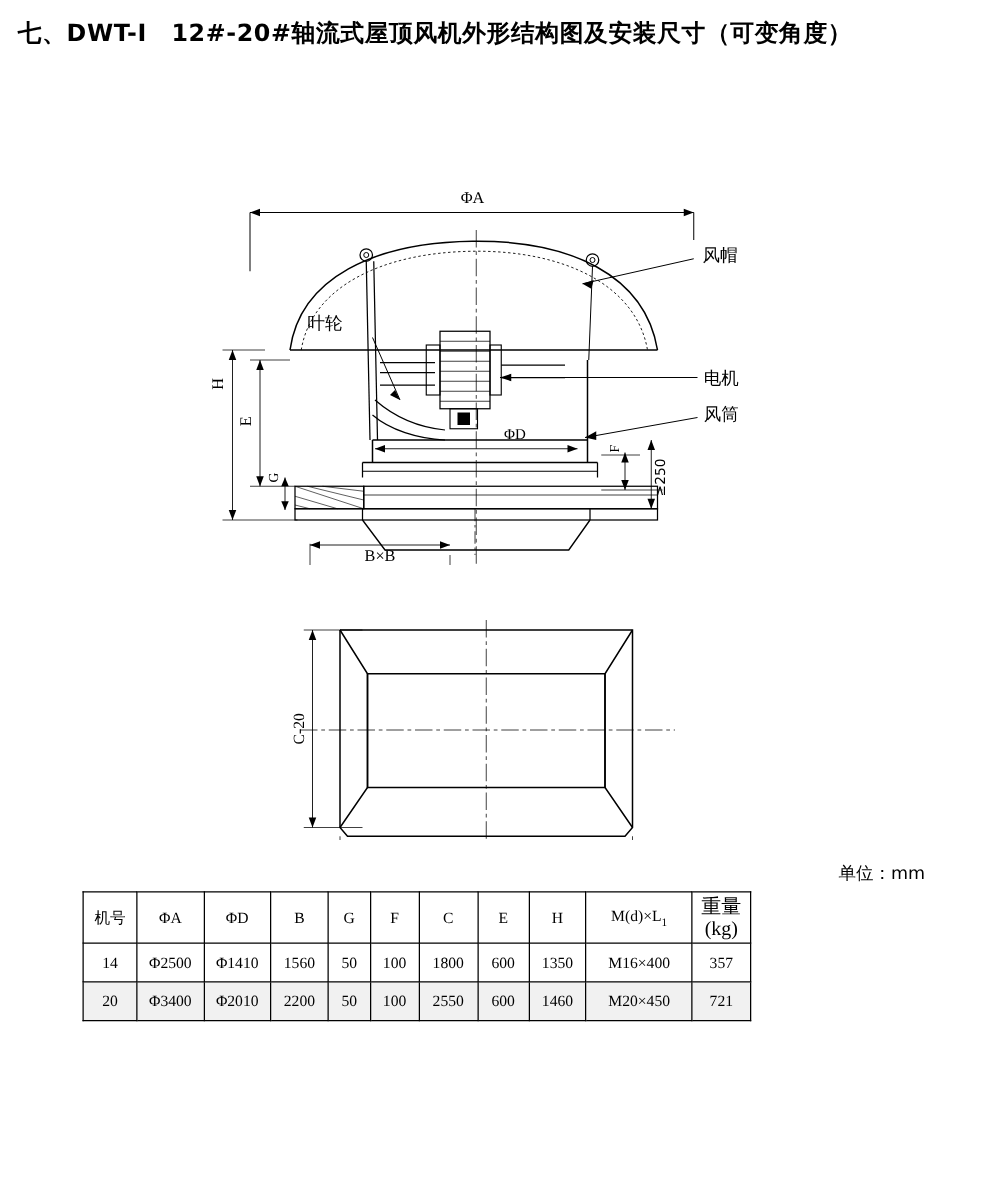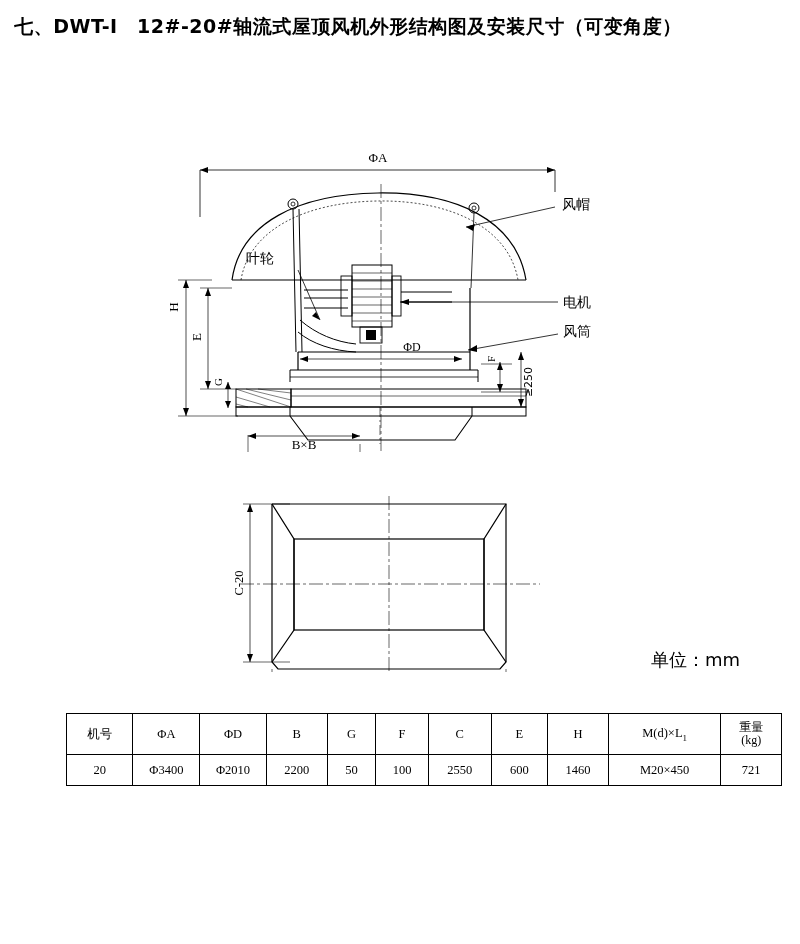--- a/index.html
+++ b/index.html
@@ -30,50 +30,50 @@
   .drawing {
     position: absolute;
     left: 0;
     top: 52px;
     width: 800px;
     height: 620px;
   }
   .unit-note {
     position: absolute;
     right: 60px;
-    top: 648px;
-    font-size: 18px;
+    top: 690px;
+    font-size: 14px;
     font-family: "Liberation Serif", serif;
   }
   table.spec {
     position: absolute;
     left: 66px;
     top: 713px;
-    width: 716px;
+    width: 535px;
     border-collapse: collapse;
     font-family: "Liberation Serif", serif;
     font-size: 12.5px;
   }
   table.spec th, table.spec td {
     border: 1px solid #000;
     text-align: center;
     vertical-align: middle;
     height: 30px;
     padding: 0 2px;
     background: #fff;
   }
   table.spec thead th {
     height: 40px;
     font-weight: normal;
     font-size: 12.5px;
   }
   table.spec tbody tr:nth-child(even) td {
     background: #f1f1f1;
   }
-  table.spec .c-weight { line-height: 1.1; font-size: 12px; }
+  table.spec .c-weight { line-height: 1.1; font-size: 16px; }
   .sub { font-size: 9px; vertical-align: sub; }
   svg text {
     font-family: "Liberation Serif", serif;
     fill: #000;
   }
   .cn { font-family: "DejaVu Sans", sans-serif; }
 </style>
 </head>
 <body>
 
@@ -264,20 +264,33 @@
       <th style="width:56px">H</th>
       <th style="width:108px">M(d)×L<span class="sub">1</span></th>
       <th style="width:56px" class="c-weight">
         <span class="cn">重量</span><br>
         <span>(kg)</span>
       </th>
     </tr>
   </thead>
   <tbody>
     <tr>
+      <td>14</td>
+      <td>Φ2500</td>
+      <td>Φ1410</td>
+      <td>1560</td>
+      <td>50</td>
+      <td>100</td>
+      <td>1800</td>
+      <td>600</td>
+      <td>1350</td>
+      <td>M16×400</td>
+      <td>357</td>
+    </tr>
+    <tr>
       <td>20</td>
       <td>Φ3400</td>
       <td>Φ2010</td>
       <td>2200</td>
       <td>50</td>
       <td>100</td>
       <td>2550</td>
       <td>600</td>
       <td>1460</td>
       <td>M20×450</td>

